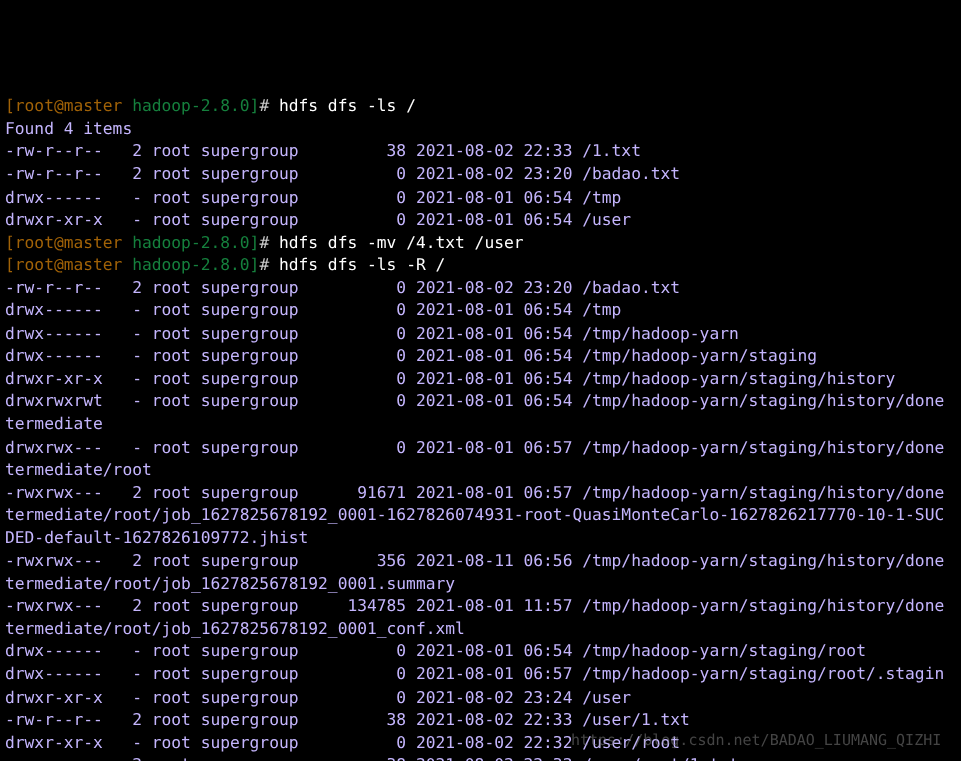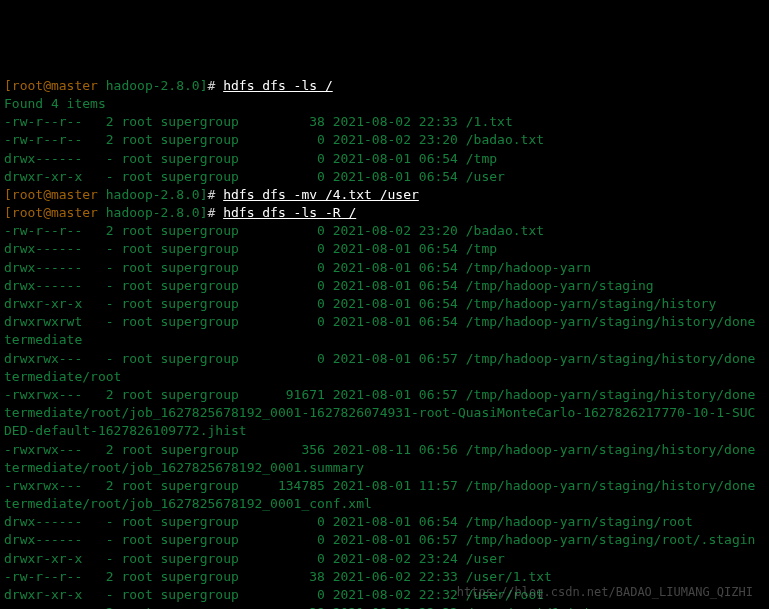--- a/index.html
+++ b/index.html
@@ -10,22 +10,22 @@
       font-size: 13px;
       line-height: 1.4;
       padding: 4px;
       width: 769px;
       height: 609px;
       overflow: hidden;
       white-space: pre;
     }
     .prompt-user { color: #a16207; }
     .prompt-path { color: #15803d; }
-    .command { color: #fff; text-decoration: underline; }
-    .output { color: #15803d; }
+    .command { color: #fff; }
+    .output { color: #c4b5fd; }
     .watermark {
       position: absolute;
       bottom: 8px;
       right: 16px;
       color: #888;
       font-size: 12px;
       opacity: 0.5;
     }
   </style>
 </head>
@@ -53,21 +53,21 @@
 <span class="output">-rwxrwx---   2 root supergroup      91671 2021-08-01 06:57 /tmp/hadoop-yarn/staging/history/done
 termediate/root/job_1627825678192_0001-1627826074931-root-QuasiMonteCarlo-1627826217770-10-1-SUC
 DED-default-1627826109772.jhist</span>
 <span class="output">-rwxrwx---   2 root supergroup        356 2021-08-11 06:56 /tmp/hadoop-yarn/staging/history/done
 termediate/root/job_1627825678192_0001.summary</span>
 <span class="output">-rwxrwx---   2 root supergroup     134785 2021-08-01 11:57 /tmp/hadoop-yarn/staging/history/done
 termediate/root/job_1627825678192_0001_conf.xml</span>
 <span class="output">drwx------   - root supergroup          0 2021-08-01 06:54 /tmp/hadoop-yarn/staging/root</span>
 <span class="output">drwx------   - root supergroup          0 2021-08-01 06:57 /tmp/hadoop-yarn/staging/root/.stagin</span>
 <span class="output">drwxr-xr-x   - root supergroup          0 2021-08-02 23:24 /user</span>
-<span class="output">-rw-r--r--   2 root supergroup         38 2021-06-02 22:33 /user/1.txt</span>
+<span class="output">-rw-r--r--   2 root supergroup         38 2021-08-02 22:33 /user/1.txt</span>
 <span class="output">drwxr-xr-x   - root supergroup          0 2021-08-02 22:32 /user/root</span>
 <span class="output">-rw-r--r--   2 root supergroup         38 2021-08-02 22:32 /user/root/1.txt</span>
 
 </div>
 
 <div class="watermark">https://blog.csdn.net/BADAO_LIUMANG_QIZHI</div>
 
 
 
 

